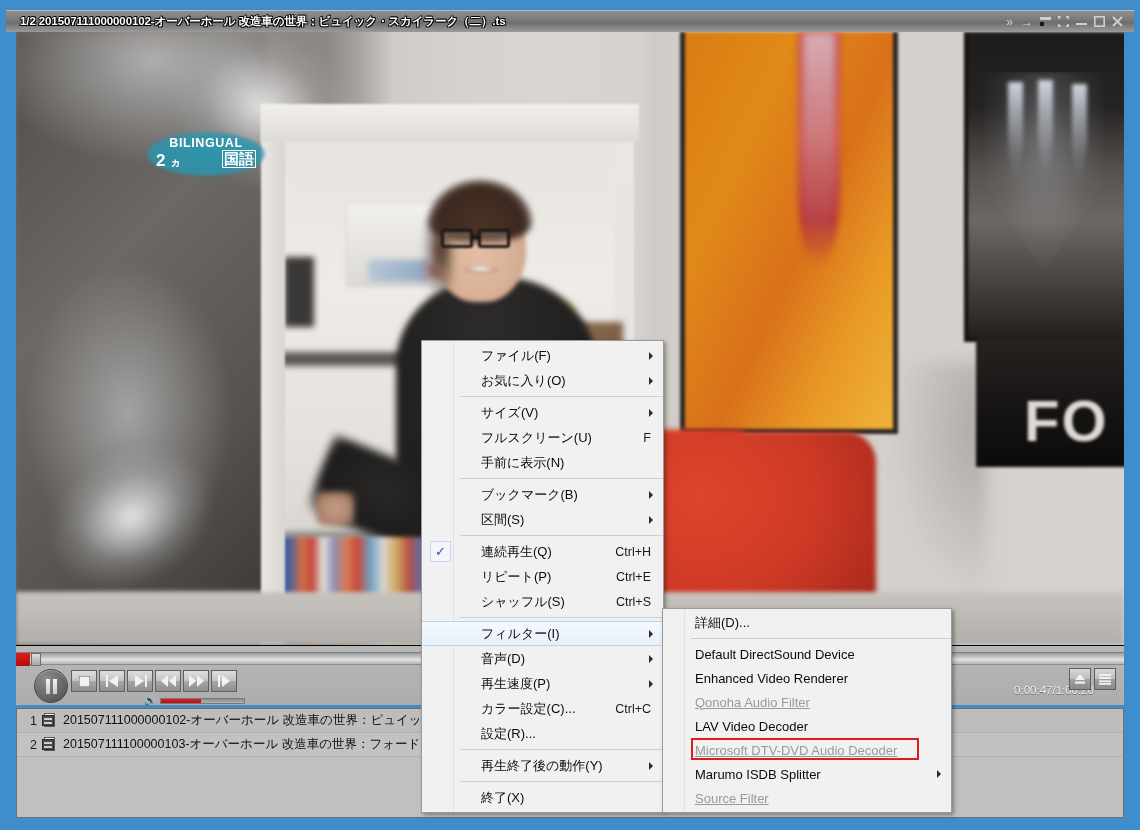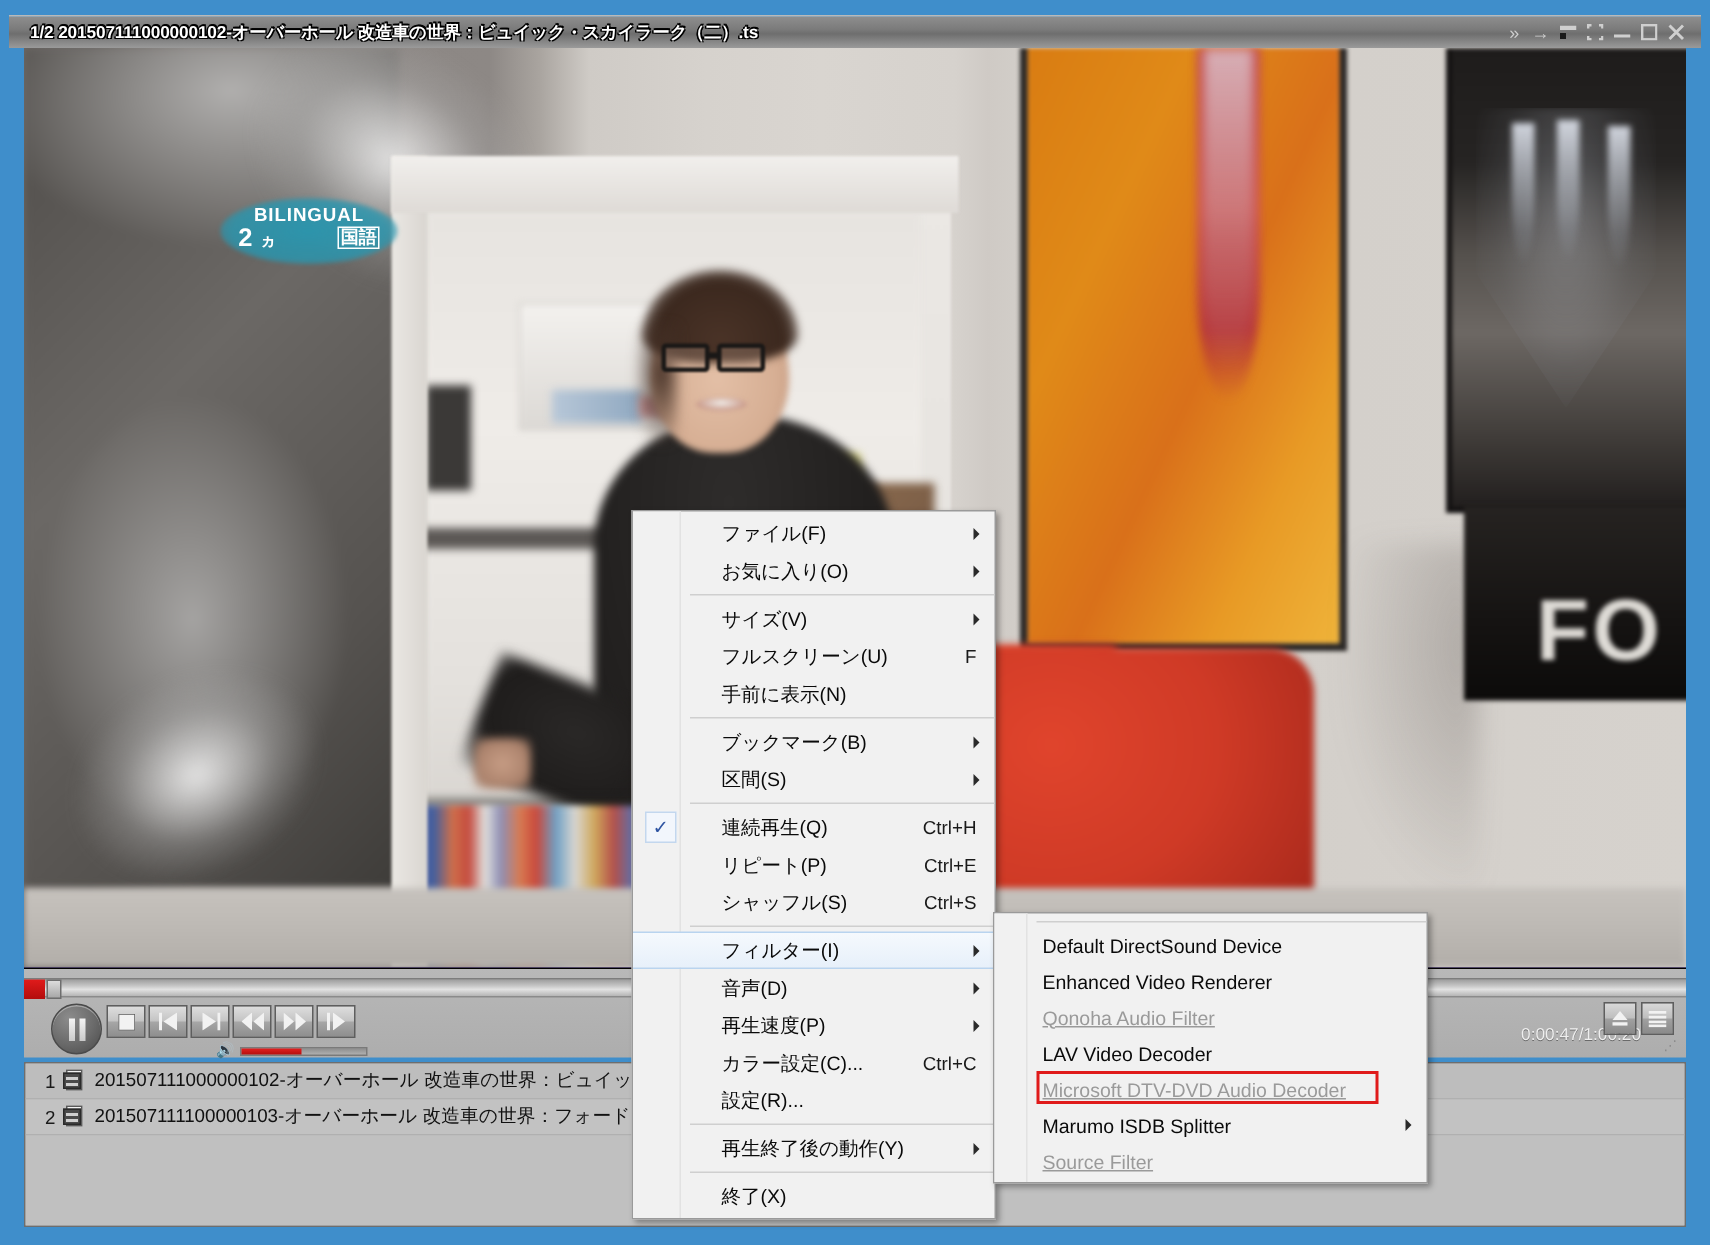--- a/index.html
+++ b/index.html
@@ -384,21 +384,21 @@
     position: absolute; left: 0; top: 18px; width: 118px;
     text-align: center;
     font-size: 17px; font-weight: bold;
     color: #ffffff;
     filter: blur(0.4px);
     line-height: 1.1;
   }
   #bilingual-sub .sm { font-size: 11px; }
   #bilingual-sub .box {
     display: inline-block;
-    font-size: 12px;
+    font-size: 15px;
     border: 1.5px solid #ffffff;
     padding: 0 1px;
     line-height: 1.05;
     vertical-align: 2px;
     margin-left: 36px;
   }
 
   
   #controlbar {
     position: absolute;
@@ -905,20 +905,23 @@
     <div class="msep"></div>
 
     <div class="mi">
       <span class="mi-label">終了(X)</span>
     </div>
   </div>
 
   <div id="submenu">
     <div class="mgutter"></div>
 
+    <div class="mi">
+      <span class="mi-label">詳細(D)...</span>
+    </div>
 
     <div class="msep"></div>
 
     <div class="mi">
       <span class="mi-label">Default DirectSound Device</span>
     </div>
     <div class="mi">
       <span class="mi-label">Enhanced Video Renderer</span>
     </div>
     <div class="mi disabled">

